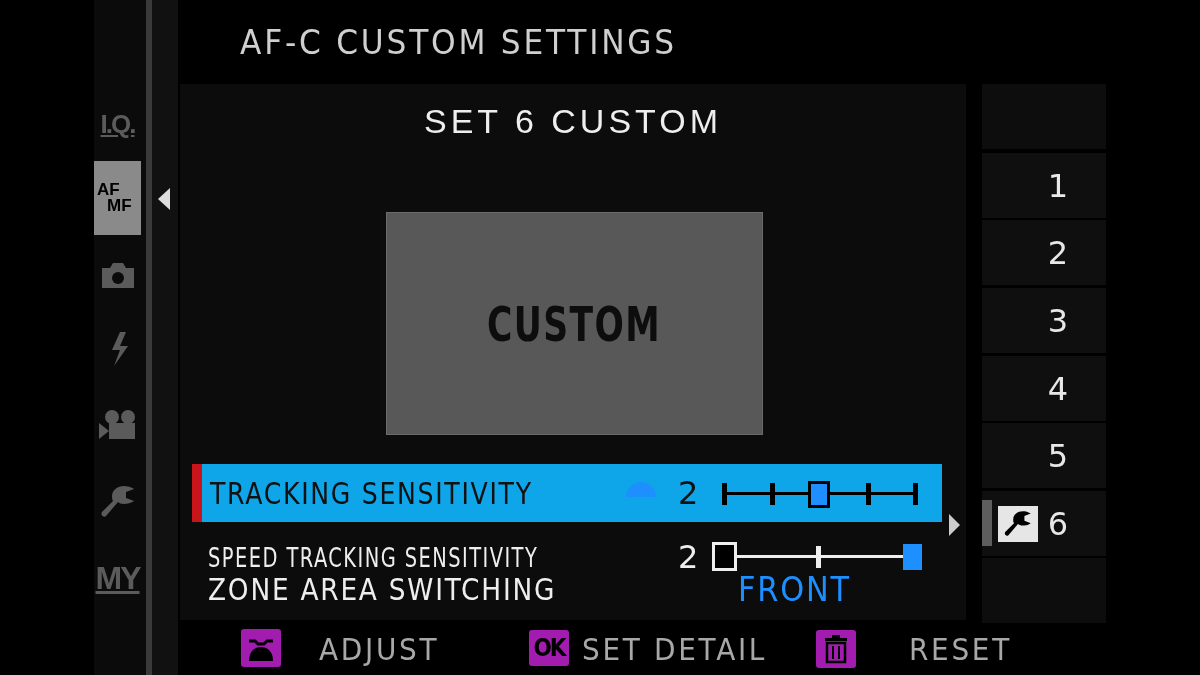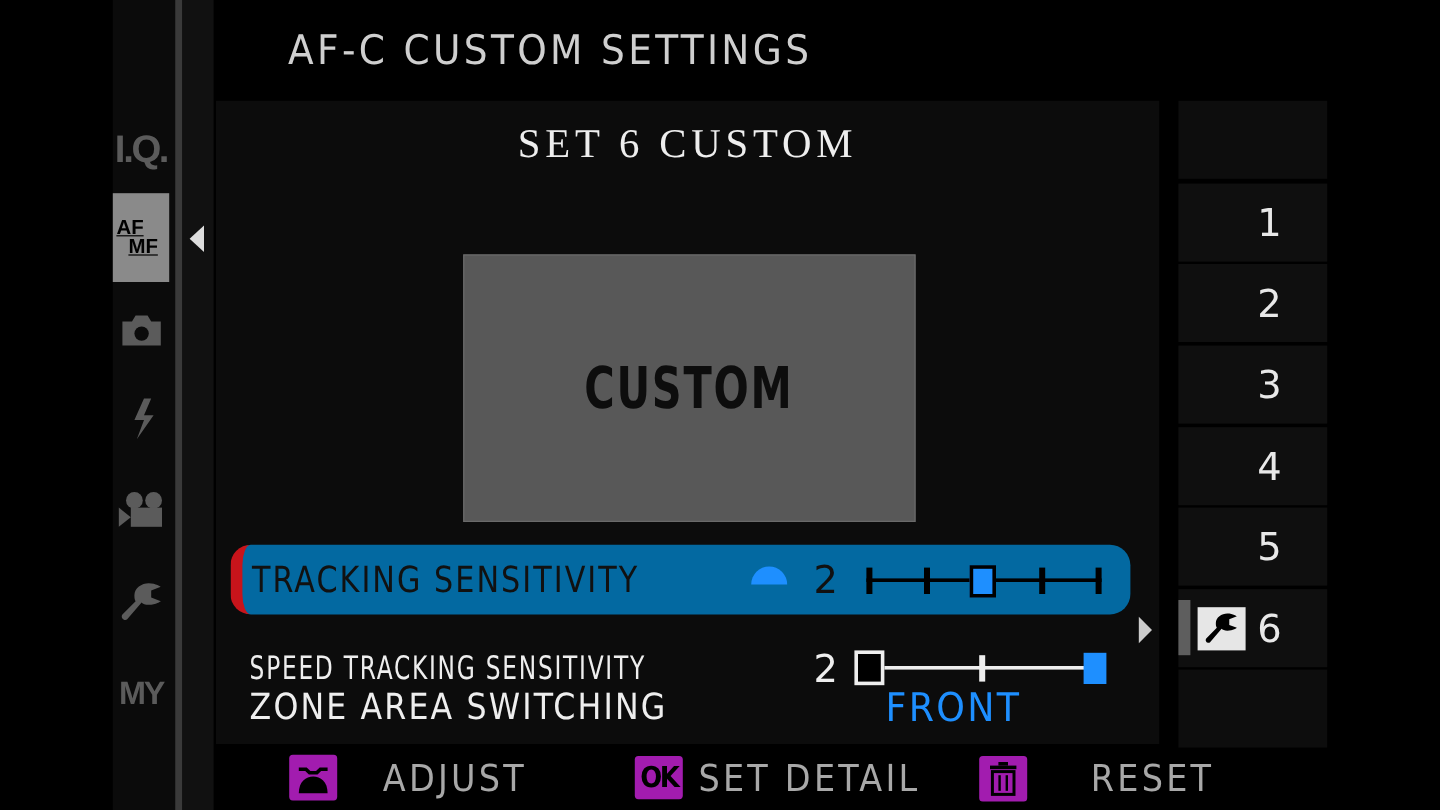--- a/index.html
+++ b/index.html
@@ -5,42 +5,42 @@
   * { box-sizing: border-box; margin: 0; padding: 0; }
   html, body { width: 1200px; height: 675px; background: #000; overflow: hidden; }
   body { position: relative; font-family: "DejaVu Sans Condensed", "DejaVu Sans", sans-serif; color: #e8e8e8; }
   .abs { position: absolute; }
 
   
   .sidebar { left: 94px; top: 0; width: 52px; height: 675px; background: #0b0b0b; }
   .sidebar-rail { left: 146px; top: 0; width: 6px; height: 675px; background: #3a3a3a; }
   .sidebar-gap { left: 152px; top: 0; width: 26px; height: 675px; background: #111; }
   .side-icon { position: absolute; left: 94px; width: 47px; display: flex; align-items: center; justify-content: center; color: #5b5b5b; font-weight: bold; }
-  .side-iq { top: 104px; height: 40px; font-size: 32px; letter-spacing: -2px; font-family: "Liberation Sans", sans-serif; }
-  .side-afmf { top: 161px; height: 74px; background: #8a8a8a; color: #000; flex-direction: column; align-items: flex-start; padding-left: 3px; font-family: "Liberation Sans", sans-serif; font-size: 17px; line-height: 16px; justify-content: center; text-decoration: underline; }
+  .side-iq { top: 104px; height: 40px; font-size: 26px; letter-spacing: -2px; font-family: "Liberation Sans", sans-serif; text-decoration: underline; }
+  .side-afmf { top: 161px; height: 74px; background: #8a8a8a; color: #000; flex-direction: column; align-items: flex-start; padding-left: 3px; font-family: "Liberation Sans", sans-serif; font-size: 17px; line-height: 16px; justify-content: center; }
   .side-afmf .mf { padding-left: 10px; }
   .side-cam { top: 255px; height: 40px; }
   .side-flash { top: 328px; height: 44px; }
   .side-movie { top: 406px; height: 40px; }
   .side-wrench { top: 480px; height: 44px; }
-  .side-my { top: 558px; height: 40px; font-size: 27px; font-family: "Liberation Sans", sans-serif; letter-spacing: -2px; }
+  .side-my { top: 558px; height: 40px; font-size: 32px; font-family: "Liberation Sans", sans-serif; letter-spacing: -2px; text-decoration: underline; }
   .side-arrow { left: 158px; top: 188px; width: 0; height: 0; border-top: 11px solid transparent; border-bottom: 11px solid transparent; border-right: 12px solid #ddd; }
 
   
   .title { left: 240px; top: 22px; font-size: 34px; letter-spacing: 3px; color: #cfcfcf; font-family: "DejaVu Sans", sans-serif; font-weight: normal; transform: scaleX(0.92); transform-origin: left; }
 
   
   .panel { left: 180px; top: 84px; width: 786px; height: 536px; background: #0c0c0c; }
-  .subtitle { left: 180px; top: 102px; width: 786px; text-align: center; font-size: 34px; letter-spacing: 4px; color: #eee; font-family: Liberation Serif, serif; }
+  .subtitle { left: 180px; top: 102px; width: 786px; text-align: center; font-size: 34px; letter-spacing: 4px; color: #eee; font-family: Liberation Sans, sans-serif; }
   .preview { left: 386px; top: 212px; width: 377px; height: 223px; background: #585858; border: 1px solid #6a6a6a; display: flex; align-items: center; justify-content: center; }
   .preview span { font-size: 48px; font-weight: bold; color: #0d0d0d; font-family: "DejaVu Sans", sans-serif; transform: scaleX(0.72); letter-spacing: 2px; }
 
   
   .row { position: absolute; left: 192px; width: 750px; height: 58px; display: flex; align-items: center; }
-  .row-1 { top: 454px; background: #0369a1; border-left: 10px solid #c8141b; color: #111; border-radius: 17px; }
+  .row-1 { top: 464px; background: #0ea5e9; border-left: 10px solid #c8141b; color: #111; }
   .row-2 { top: 529px; height: 56px; }
   .row-3 { top: 560px; height: 58px; }
   .row-label { position: absolute; left: 16px; font-size: 30px; letter-spacing: 2px; white-space: nowrap; transform-origin: left center; font-family: "DejaVu Sans", sans-serif; }
   .row-1 .row-label { left: 8px; color: #111; transform: scaleX(0.84); }
   .row-2 .row-label { color: #eee; font-size: 27px; transform: scaleX(0.72); }
   .row-3 .row-label { color: #eee; transform: scaleX(0.88); }
   .row-value { position: absolute; font-size: 32px; font-family: "DejaVu Sans", sans-serif; }
   .row-1 .row-value { left: 476px; color: #111; }
   .row-2 .row-value { left: 486px; color: #eee; }
   .row-3 .row-value { left: 546px; color: #1e8fff; font-size: 33px; letter-spacing: 2px; transform: scaleX(0.92); transform-origin: left; }

